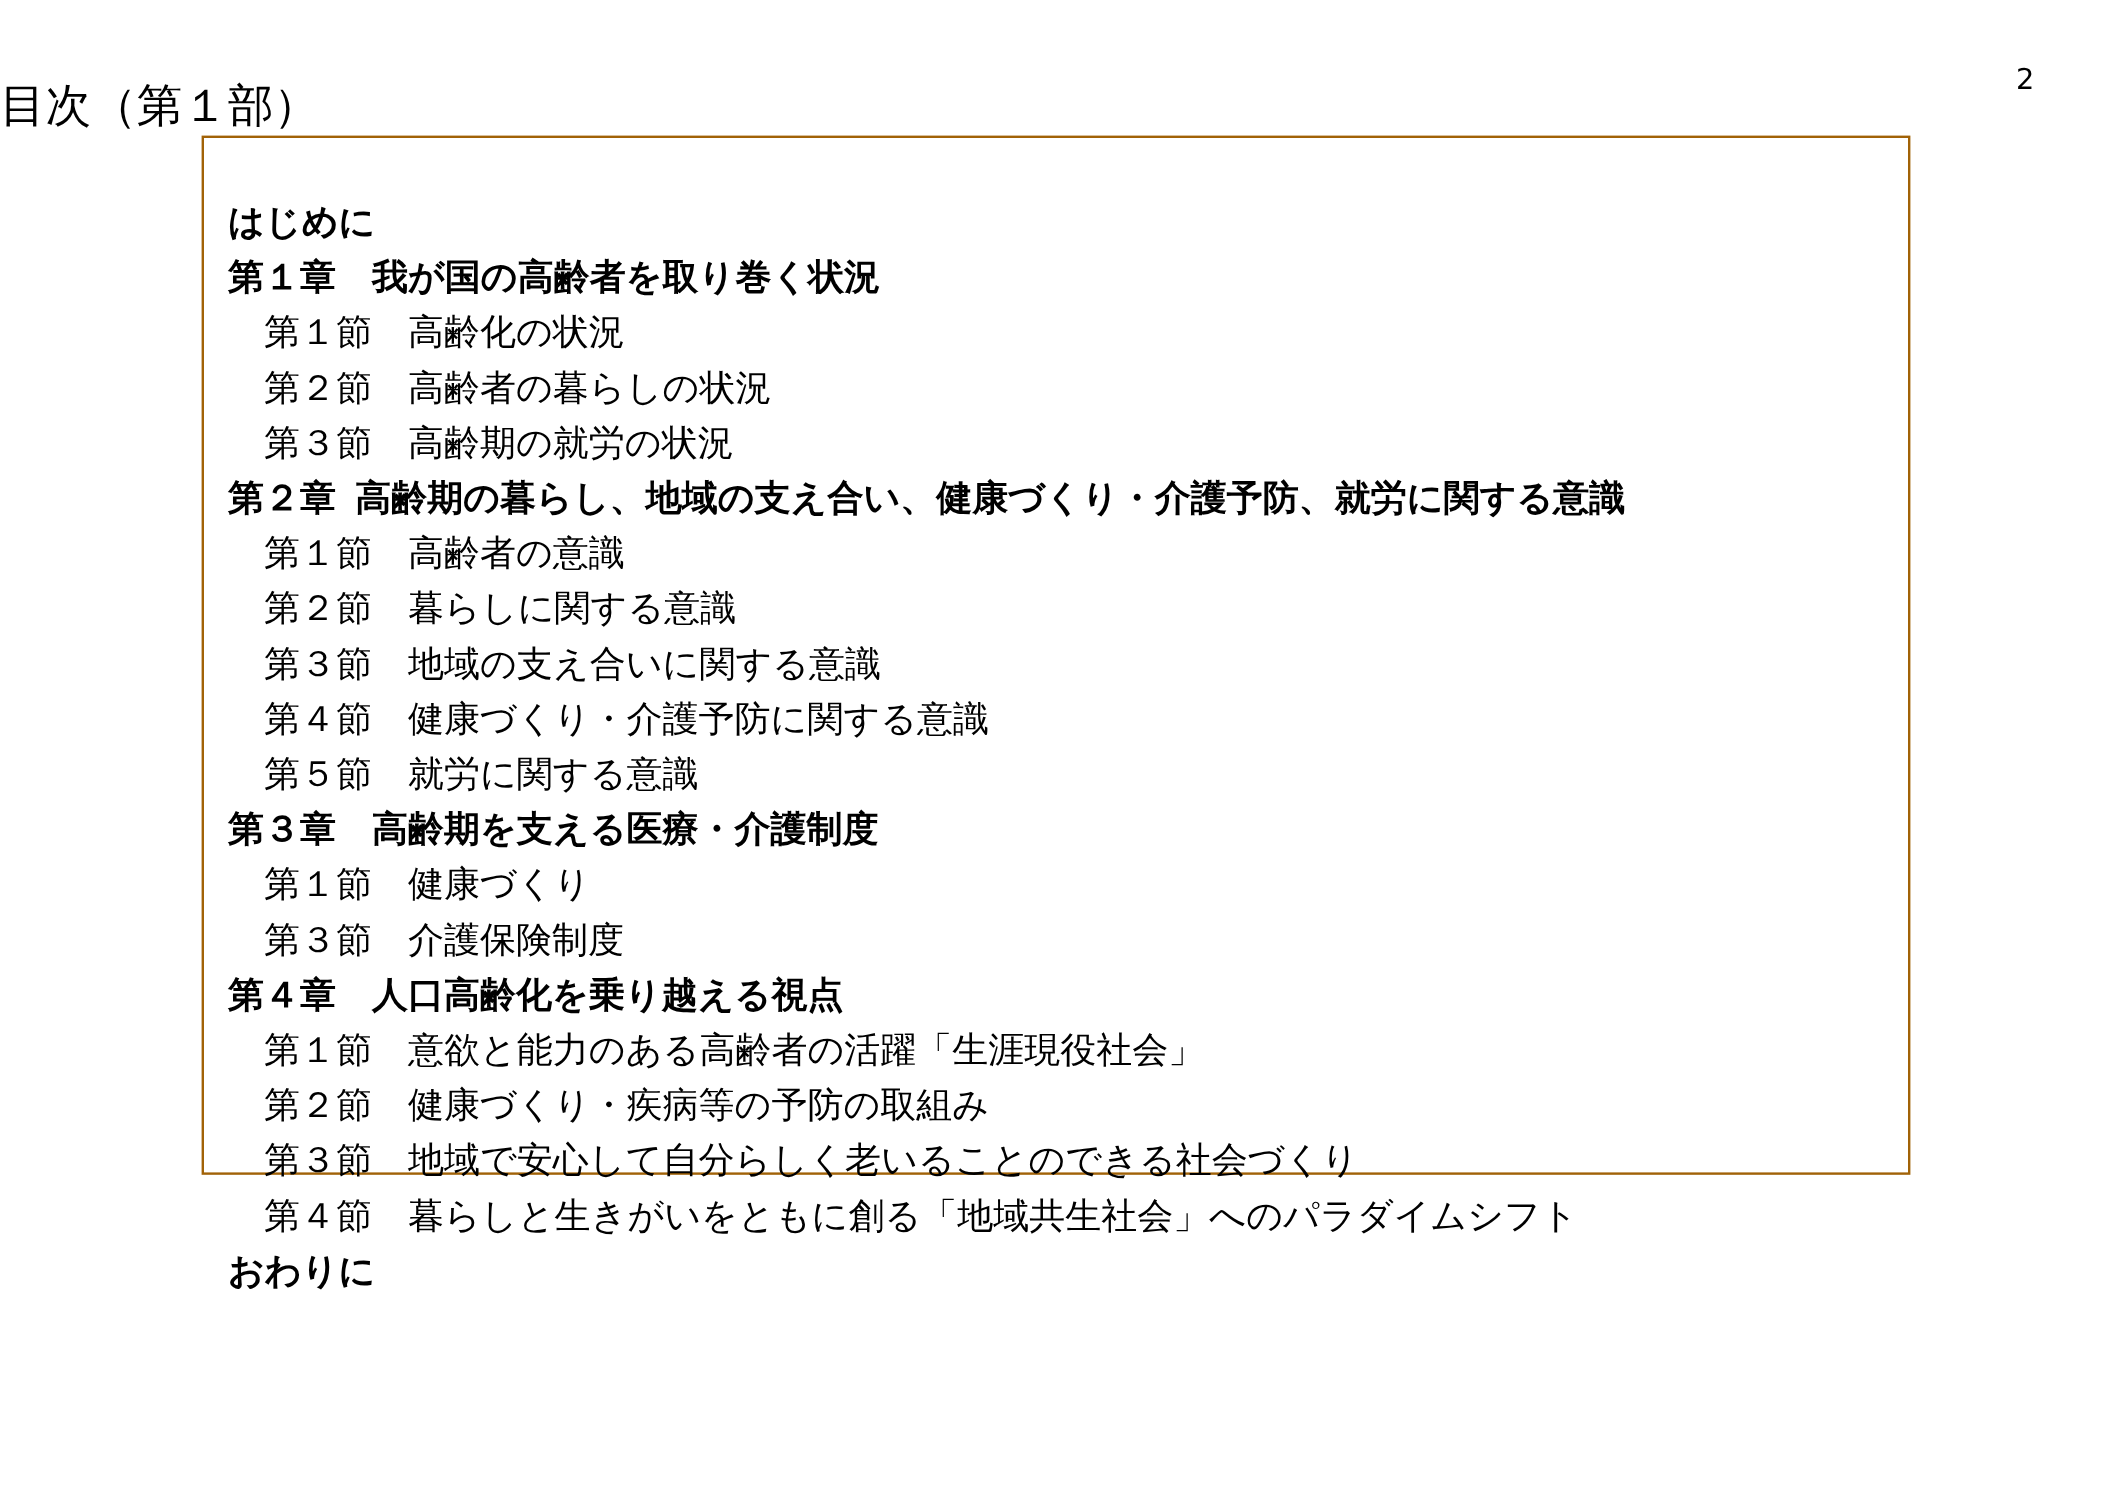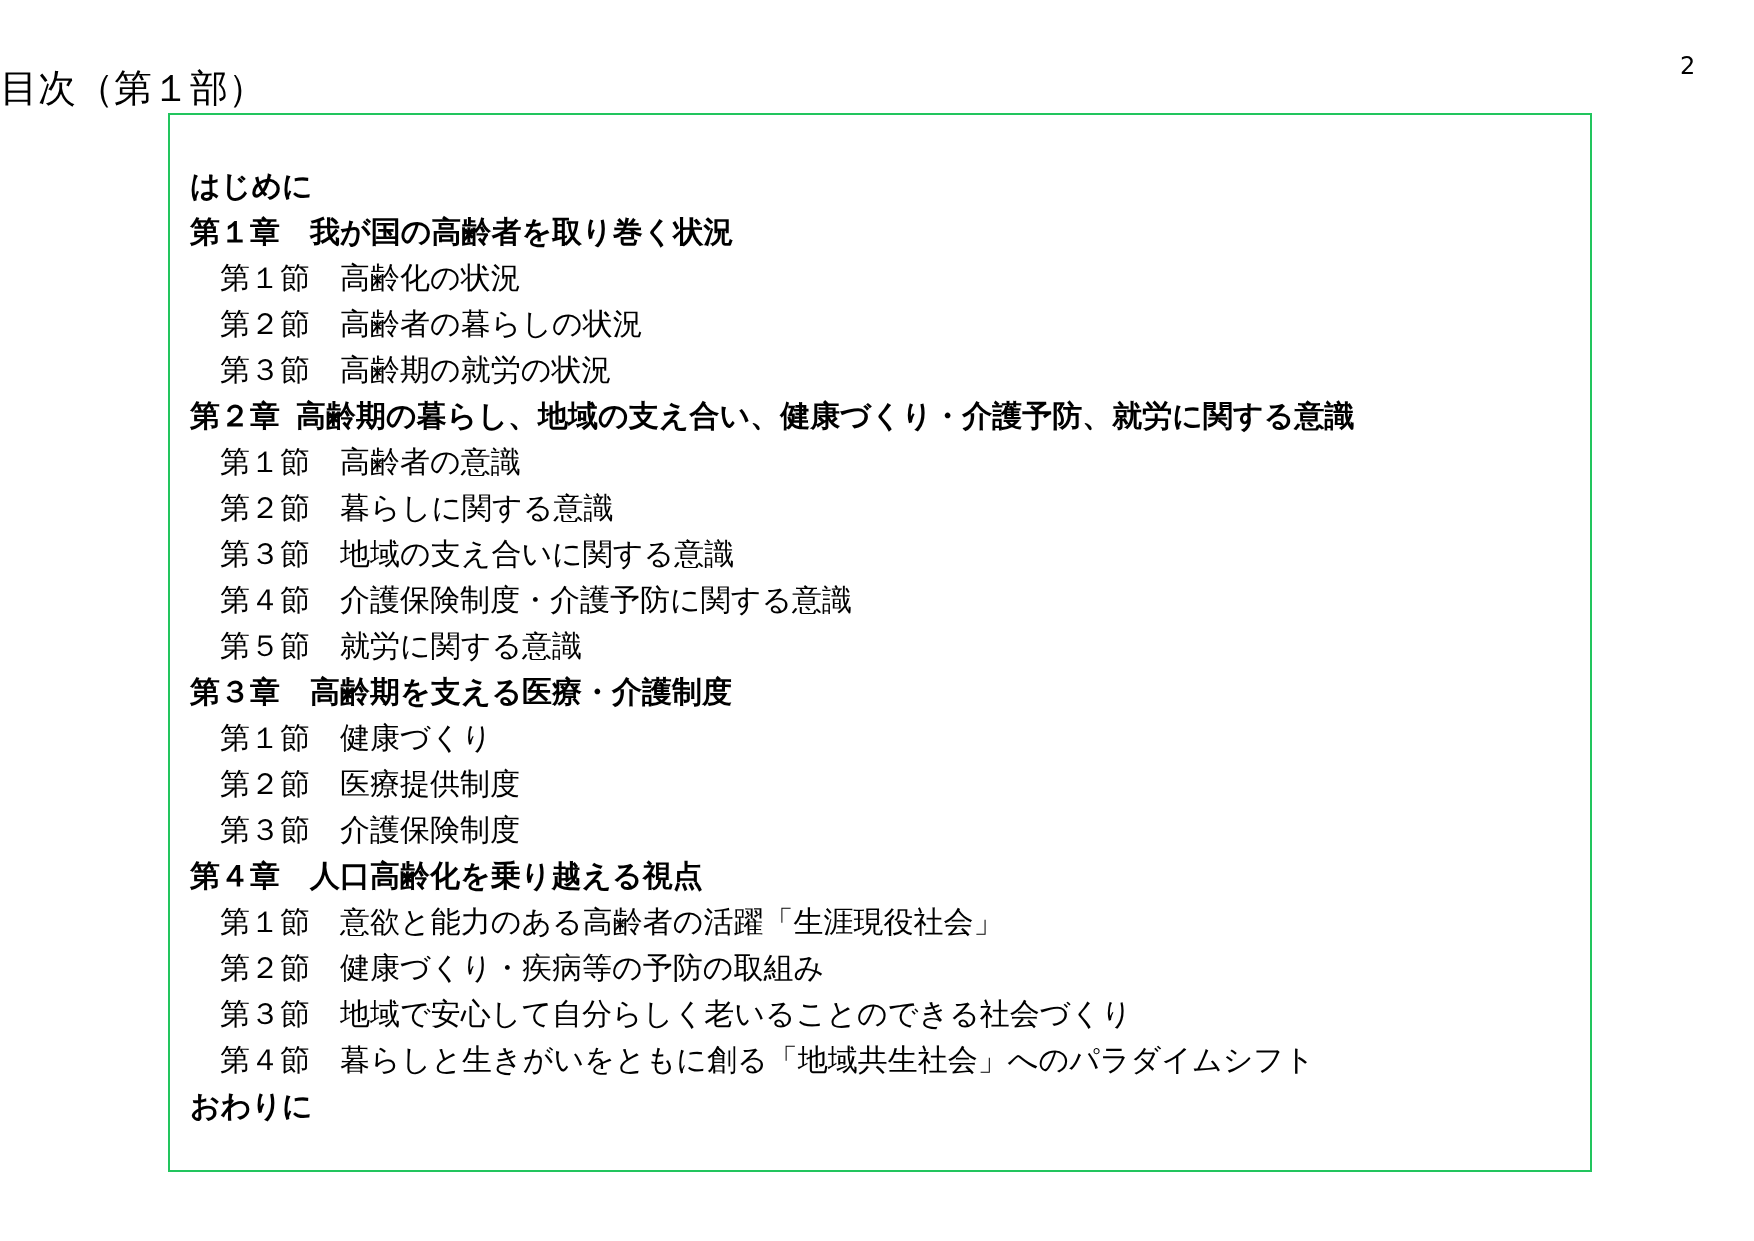--- a/index.html
+++ b/index.html
@@ -9,22 +9,22 @@
       overflow: hidden;
     }
     .page-number {
       position: absolute; left: 1680px; top: 52px; font-size: 24px;
     }
     .page-title {
       position: absolute; left: 0; width: 1754px; top: 62px; text-align: left;
       font-size: 38px; line-height: 52px;
     }
     .toc-box {
-      position: absolute; left: 168px; top: 113px; width: 1424px; height: 1059px;
-      border: 2px solid #22c55e; box-sizing: border-box;
+      position: absolute; left: 168px; top: 113px; width: 1424px; height: 866px;
+      border: 2px solid #a16207; box-sizing: border-box;
     }
     .toc-list {
       position: absolute; left: 20px; top: 48px; margin: 0; padding: 0; list-style: none;
     }
     .toc-item {
       height: 46px; line-height: 46px; font-size: 30px; white-space: nowrap;
     }
     .toc-item.chapter { font-weight: bold; }
     .toc-item.section { padding-left: 30px; }
     .toc-item.frontmatter { font-weight: bold; }
@@ -44,26 +44,25 @@
 
     <li class="toc-item chapter"><span class="num">第１章</span><span class="sep"></span><span>我が国の高齢者を取り巻く状況</span></li>
     <li class="toc-item section"><span class="num">第１節</span><span class="sep"></span><span>高齢化の状況</span></li>
     <li class="toc-item section"><span class="num">第２節</span><span class="sep"></span><span>高齢者の暮らしの状況</span></li>
     <li class="toc-item section"><span class="num">第３節</span><span class="sep"></span><span>高齢期の就労の状況</span></li>
 
     <li class="toc-item chapter"><span class="num">第２章</span><span class="sep narrow"></span><span>高齢期の暮らし、地域の支え合い、健康づくり・介護予防、就労に関する意識</span></li>
     <li class="toc-item section"><span class="num">第１節</span><span class="sep"></span><span>高齢者の意識</span></li>
     <li class="toc-item section"><span class="num">第２節</span><span class="sep"></span><span>暮らしに関する意識</span></li>
     <li class="toc-item section"><span class="num">第３節</span><span class="sep"></span><span>地域の支え合いに関する意識</span></li>
-    <li class="toc-item section"><span class="num">第４節</span><span class="sep"></span><span>介護保険制度・介護予防に関する意識</span></li>
+    <li class="toc-item section"><span class="num">第４節</span><span class="sep"></span><span>健康づくり・介護予防に関する意識</span></li>
     <li class="toc-item section"><span class="num">第５節</span><span class="sep"></span><span>就労に関する意識</span></li>
 
     <li class="toc-item chapter"><span class="num">第３章</span><span class="sep"></span><span>高齢期を支える医療・介護制度</span></li>
     <li class="toc-item section"><span class="num">第１節</span><span class="sep"></span><span>健康づくり</span></li>
-    <li class="toc-item section"><span class="num">第２節</span><span class="sep"></span><span>医療提供制度</span></li>
     <li class="toc-item section"><span class="num">第３節</span><span class="sep"></span><span>介護保険制度</span></li>
 
     <li class="toc-item chapter"><span class="num">第４章</span><span class="sep"></span><span>人口高齢化を乗り越える視点</span></li>
     <li class="toc-item section"><span class="num">第１節</span><span class="sep"></span><span>意欲と能力のある高齢者の活躍「生涯現役社会」</span></li>
     <li class="toc-item section"><span class="num">第２節</span><span class="sep"></span><span>健康づくり・疾病等の予防の取組み</span></li>
     <li class="toc-item section"><span class="num">第３節</span><span class="sep"></span><span>地域で安心して自分らしく老いることのできる社会づくり</span></li>
     <li class="toc-item section"><span class="num">第４節</span><span class="sep"></span><span>暮らしと生きがいをともに創る「地域共生社会」へのパラダイムシフト</span></li>
 
     <li class="toc-item frontmatter">おわりに</li>
   </ul>

